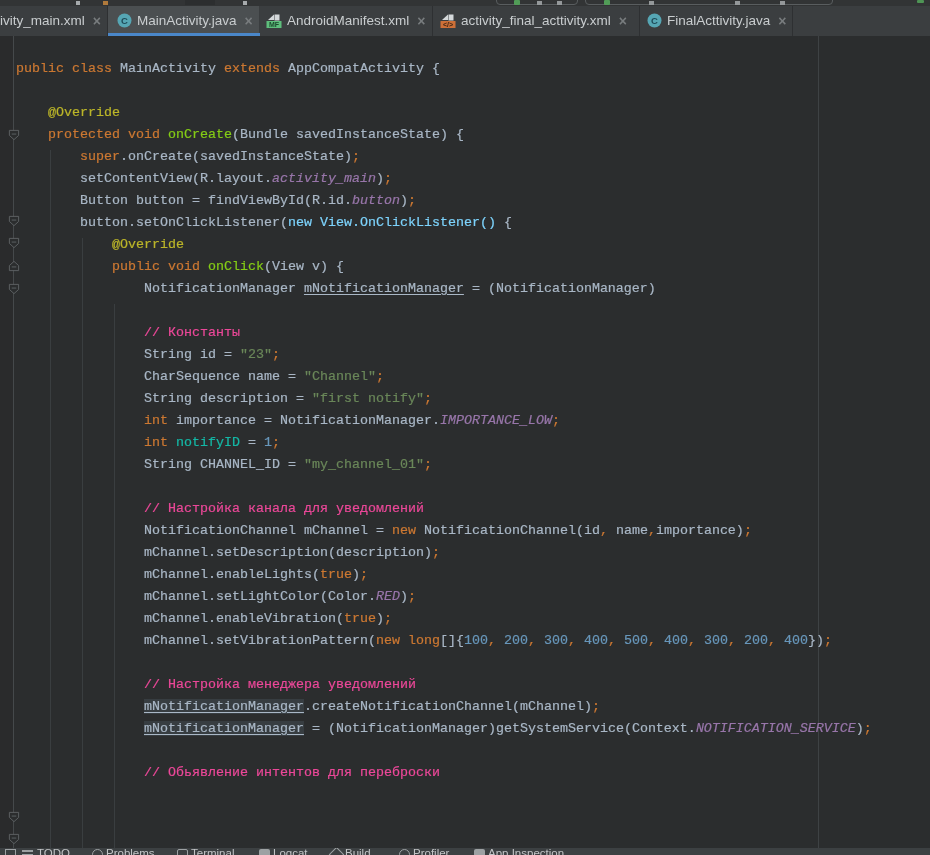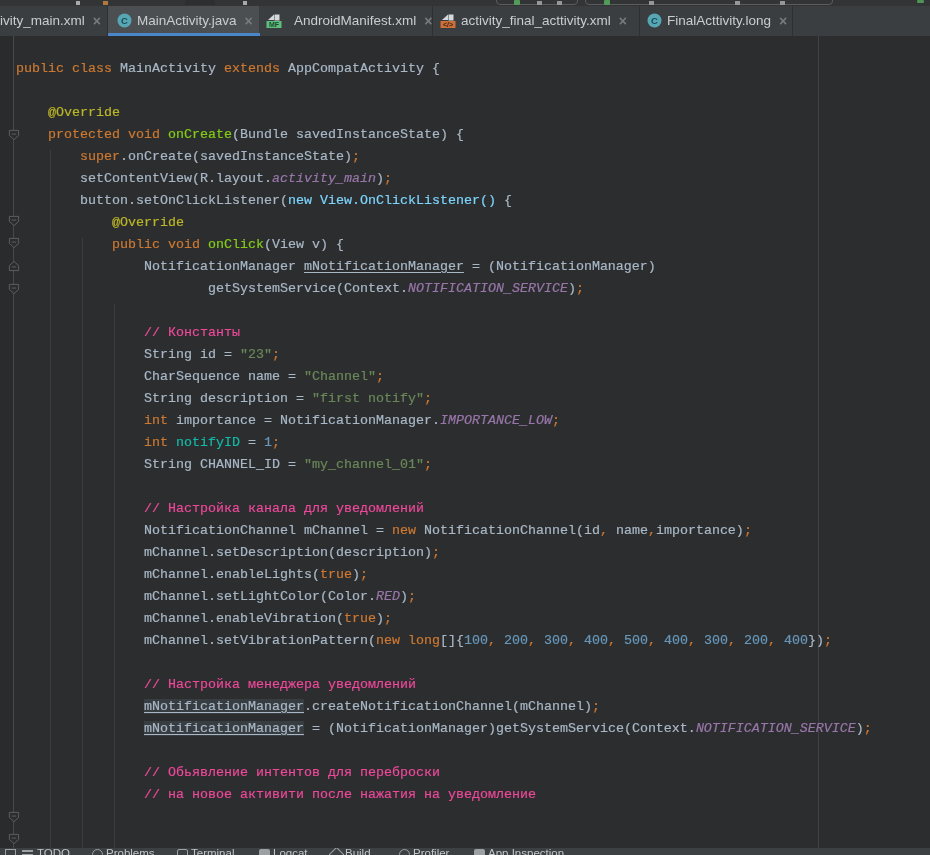--- a/index.html
+++ b/index.html
@@ -58,39 +58,39 @@
   <span style="margin-left:5px">MainActivity.java</span>
       <span class="x" style="margin-left:8px">×</span>
  </div>
  <div class="tab" style="left:260px;width:173px">
   <svg style="margin-left:6px" width="16" height="16" viewBox="0 0 16 16">
         <polygon points="2,7 8,1.5 8,7" fill="#d4d8da"></polygon>
         <rect x="8.5" y="1.5" width="5" height="6" fill="#d4d8da"></rect>
         <rect x="0.5" y="8" width="15" height="7" fill="#5ebe7c"></rect>
         <text x="8" y="14" font-size="7" font-weight="bold" text-anchor="middle" fill="#1c4a2e" font-family="Liberation Sans">MF</text>
       </svg>
-  <span style="margin-left:12px">AndroidManifest.xml</span>
+  <span style="margin-left:5px">AndroidManifest.xml</span>
       <span class="x" style="margin-left:8px">×</span>
  </div>
  <div class="tab" style="left:433px;width:207px">
   <svg style="margin-left:7px" width="16" height="16" viewBox="0 0 16 16">
         <polygon points="2,7 8,1.5 8,7" fill="#d4d8da"></polygon>
         <rect x="8.5" y="1.5" width="5" height="6" fill="#d4d8da"></rect>
         <rect x="0.5" y="8" width="15" height="7" fill="#ce7038"></rect>
         <text x="8" y="14" font-size="7" font-weight="bold" text-anchor="middle" fill="#3d2414" font-family="Liberation Sans">&lt;/&gt;</text>
       </svg>
   <span style="margin-left:5px">activity_final_acttivity.xml</span>
       <span class="x" style="margin-left:8px">×</span>
  </div>
  <div class="tab" style="left:640px;width:153px">
   <svg style="margin-left:7px" width="15" height="15" viewBox="0 0 15 15">
         <circle cx="7.5" cy="7.5" r="7" fill="#56a6b4"></circle>
         <text x="7.5" y="11" font-size="9.5" font-weight="bold" text-anchor="middle" fill="#1e4b58" font-family="Liberation Sans">C</text>
       </svg>
-  <span style="margin-left:5px">FinalActtivity.long</span>
+  <span style="margin-left:5px">FinalActtivity.java</span>
       <span class="x" style="margin-left:8px">×</span>
  </div>
 </div>
 <div id="editor">
  <div style="position:absolute;left:0;top:0;bottom:0;width:13px;background:#2a2b2c"></div>
  <div class="vl" style="left:13px;background:#45494b"></div>
  <div class="vl" style="left:50px;top:114px;background:#3a3e40"></div>
  <div class="vl" style="left:82px;top:202px;background:#3a3e40"></div>
  <div class="vl" style="left:114px;top:268px;background:#3a3e40"></div>
  <div class="vl" style="left:818px;background:#3e4244"></div>
@@ -122,25 +122,25 @@
       <path d="M1.5,1.5 h10 v5.5 L6.5,11.5 L1.5,7 Z" fill="#2b2d2e" stroke="#5f6466"></path>
       <line x1="4" y1="5.5" x2="9" y2="5.5" stroke="#5f6466"></line>
     </svg>
  <div id="code">
 <div><span class="k">public class </span>MainActivity <span class="k">extends </span>AppCompatActivity {</div>
 <div> </div>
 <div>    <span class="a">@Override</span></div>
 <div>    <span class="k">protected void </span><span class="m">onCreate</span>(Bundle savedInstanceState) {</div>
 <div>        <span class="k">super</span>.onCreate(savedInstanceState)<span class="o">;</span></div>
 <div>        setContentView(R.layout.<span class="p">activity_main</span>)<span class="o">;</span></div>
+<div>        Button button = findViewById(R.id.<span class="p">button</span>)<span class="o">;</span></div>
 <div>        button.setOnClickListener(<span class="g">new View.OnClickListener()</span> {</div>
 <div>            <span class="a">@Override</span></div>
 <div>            <span class="k">public void </span><span class="m">onClick</span>(View v) {</div>
 <div>                NotificationManager <span class="u">mNotificationManager</span> = (NotificationManager)</div>
-<div>                        getSystemService(Context.<span class="p">NOTIFICATION_SERVICE</span>)<span class="o">;</span></div>
 <div> </div>
 <div>                <span class="c">// Константы</span></div>
 <div>                String id = <span class="s">"23"</span><span class="o">;</span></div>
 <div>                CharSequence name = <span class="s">"Channel"</span><span class="o">;</span></div>
 <div>                String description = <span class="s">"first notify"</span><span class="o">;</span></div>
 <div>                <span class="k">int </span>importance = NotificationManager.<span class="p">IMPORTANCE_LOW</span><span class="o">;</span></div>
 <div>                <span class="k">int </span><span class="dim">notifyID</span> = <span class="n">1</span><span class="o">;</span></div>
 <div>                String CHANNEL_ID = <span class="s">"my_channel_01"</span><span class="o">;</span></div>
 <div> </div>
 <div>                <span class="c">// Настройка канала для уведомлений</span></div>
@@ -149,21 +149,20 @@
 <div>                mChannel.enableLights(<span class="k">true</span>)<span class="o">;</span></div>
 <div>                mChannel.setLightColor(Color.<span class="p">RED</span>)<span class="o">;</span></div>
 <div>                mChannel.enableVibration(<span class="k">true</span>)<span class="o">;</span></div>
 <div>                mChannel.setVibrationPattern(<span class="k">new long</span>[]{<span class="n">100</span><span class="o">,</span> <span class="n">200</span><span class="o">,</span> <span class="n">300</span><span class="o">,</span> <span class="n">400</span><span class="o">,</span> <span class="n">500</span><span class="o">,</span> <span class="n">400</span><span class="o">,</span> <span class="n">300</span><span class="o">,</span> <span class="n">200</span><span class="o">,</span> <span class="n">400</span>})<span class="o">;</span></div>
 <div> </div>
 <div>                <span class="c">// Настройка менеджера уведомлений</span></div>
 <div>                <span class="u hb">mNotificationManager</span>.createNotificationChannel(mChannel)<span class="o">;</span></div>
 <div>                <span class="u hb">mNotificationManager</span> = (NotificationManager)getSystemService(Context.<span class="p">NOTIFICATION_SERVICE</span>)<span class="o">;</span></div>
 <div> </div>
 <div>                <span class="c">// Обьявление интентов для переброски</span></div>
-<div>                <span class="c">// на новое активити после нажатия на уведомление</span></div>
  </div>
 </div>
 <div id="bottom">
  <div class="bico" style="left:5px;border:1.5px solid #9da1a3"></div>
  <div class="bico" style="left:22px">
       <div style="height:2px;background:#9da1a3;margin-top:1px"></div>
       <div style="height:2px;background:#9da1a3;margin-top:2px"></div>
     </div>
  <div class="bi" style="left:37px">TODO</div>
  <div class="bico" style="left:92px;border:1.5px solid #9da1a3;border-radius:50%"></div>

